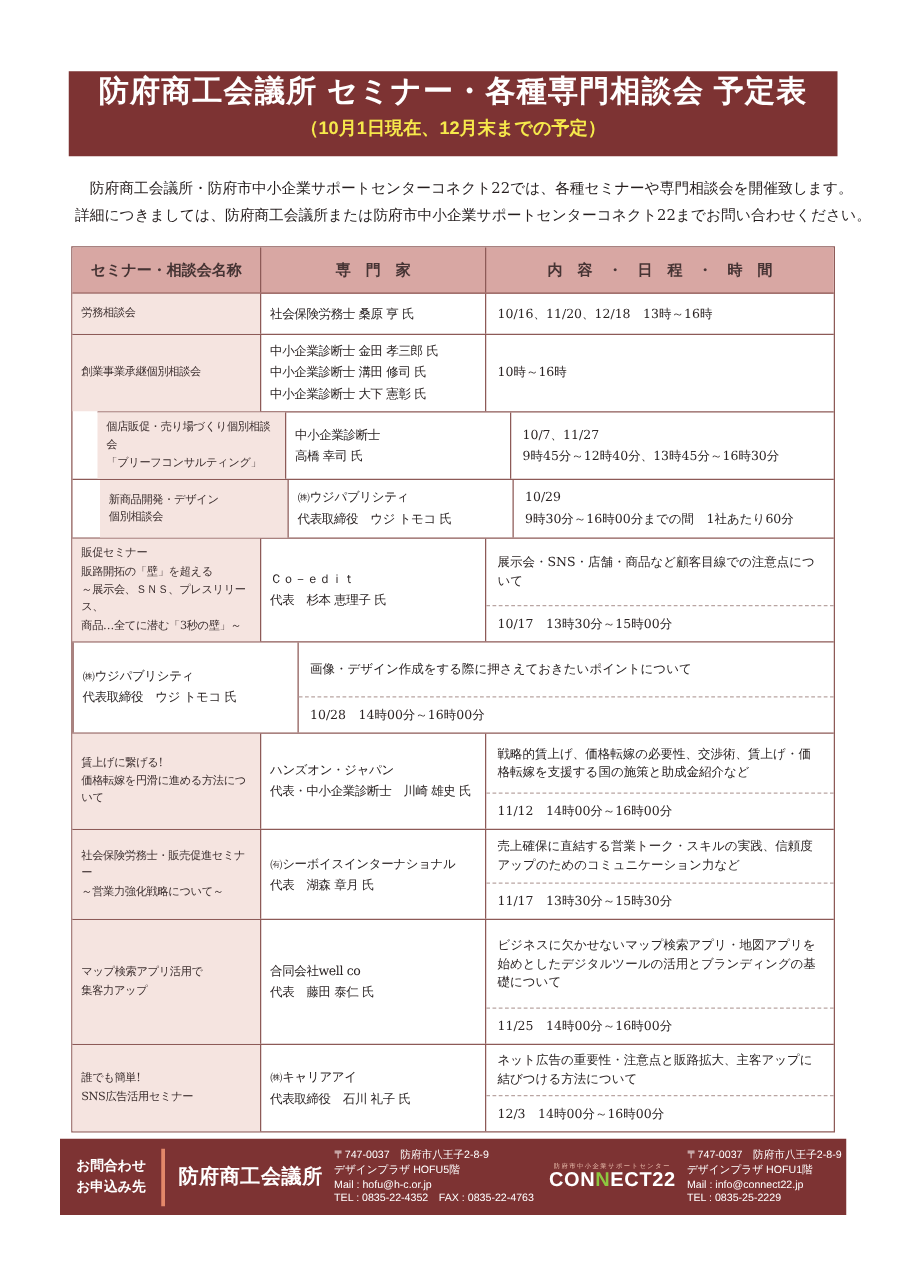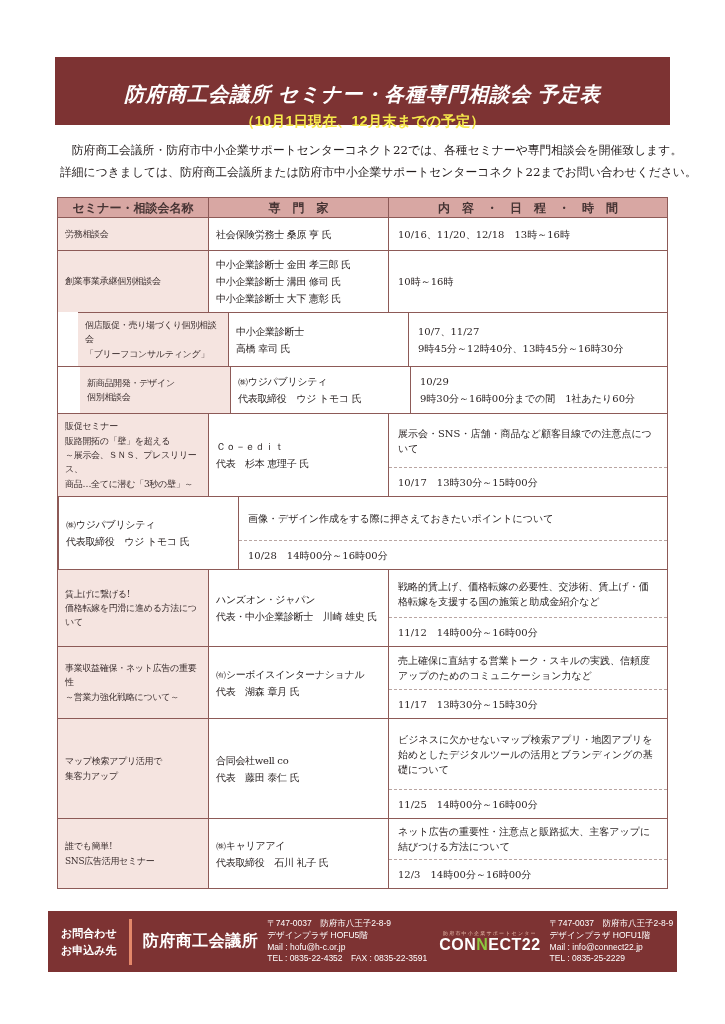--- a/index.html
+++ b/index.html
@@ -22,39 +22,39 @@
     color:var(--ink);
     overflow:hidden;
   }
   
   .banner{
     position:absolute;left:55px;top:57px;width:615px;height:68px;
     background:var(--brand);color:#fff;text-align:center;
   }
   .banner-title{
     font-family:"Liberation Sans", sans-serif;font-weight:bold;
-    font-size:20px;letter-spacing:1px;padding-top:24px;white-space:nowrap;font-style:italic;
+    font-size:24px;letter-spacing:1px;padding-top:0;white-space:nowrap;
   }
   .banner-subtitle{
     font-family:"Liberation Sans", sans-serif;font-weight:bold;
     font-size:14.5px;color:var(--subtitle);margin-top:4px;white-space:nowrap;
   }
   
   .intro{
     position:absolute;left:60px;top:139px;width:600px;
     font-size:11.8px;line-height:1.9;color:#241d1d;
   }
   .intro div{white-space:nowrap;}
   
   .stable{
     position:absolute;left:57px;top:197px;width:611px;
     border:1px solid var(--border);
     font-size:10px;line-height:1.5;
   }
-  .t-head{display:flex;height:20px;background:var(--thead-bg);border-bottom:1px solid var(--border);}
+  .t-head{display:flex;height:37px;background:var(--thead-bg);border-bottom:1px solid var(--border);}
   .t-head .hcell{
     display:flex;align-items:center;justify-content:center;
     font-family:"Liberation Sans", sans-serif;font-weight:bold;
     font-size:12px;color:#463434;
   }
   .hc1{width:150px;}
   .hc2{width:180px;border-left:1px solid var(--border);}
   .hc3{flex:1;border-left:1px solid var(--border);}
   .trow{display:flex;align-items:stretch;}
   .trow + .trow{border-top:1px solid var(--border);}
@@ -218,21 +218,21 @@
         </div>
         <div class="cell content-cell split">
           <div class="desc">戦略的賃上げ、価格転嫁の必要性、交渉術、賃上げ・価格転嫁を支援する国の施策と助成金紹介など</div>
           <div class="time-part">
             <div class="tline">11/12　14時00分～16時00分</div>
           </div>
         </div>
       </div>
       <div class="trow">
         <div class="cell name-cell">
-          <div class="tline">事業収益確保・ネット広告の重要性</div>
+          <div class="tline">社会保険労務士・販売促進セミナー</div>
           <div class="tline">～営業力強化戦略について～</div>
         </div>
         <div class="cell expert-cell">
           <div class="tline">㈲シーボイスインターナショナル</div>
           <div class="tline">代表　湖森 章月 氏</div>
         </div>
         <div class="cell content-cell split">
           <div class="desc">売上確保に直結する営業トーク・スキルの実践、信頼度アップのためのコミュニケーション力など</div>
           <div class="time-part">
             <div class="tline">11/17　13時30分～15時30分</div>
@@ -278,21 +278,21 @@
   <div class="contact-label">
     <div>お問合わせ</div>
     <div>お申込み先</div>
   </div>
   <div class="v-divider"></div>
   <div class="org-name">防府商工会議所</div>
   <div class="addr">
       <div>〒747-0037　防府市八王子2-8-9</div>
       <div>デザインプラザ HOFU5階</div>
       <div>Mail : hofu@h-c.or.jp</div>
-      <div>TEL : 0835-22-4352　FAX : 0835-22-3591</div>
+      <div>TEL : 0835-22-4352　FAX : 0835-22-4763</div>
     </div>
   <div class="connect">
     <div class="connect-tagline">防府市中小企業サポートセンター</div>
     <div class="connect-logo"><span>CON</span><span class="green">N</span><span>ECT22</span></div>
   </div>
   <div class="addr">
       <div>〒747-0037　防府市八王子2-8-9</div>
       <div>デザインプラザ HOFU1階</div>
       <div>Mail : info@connect22.jp</div>
       <div>TEL : 0835-25-2229</div>

